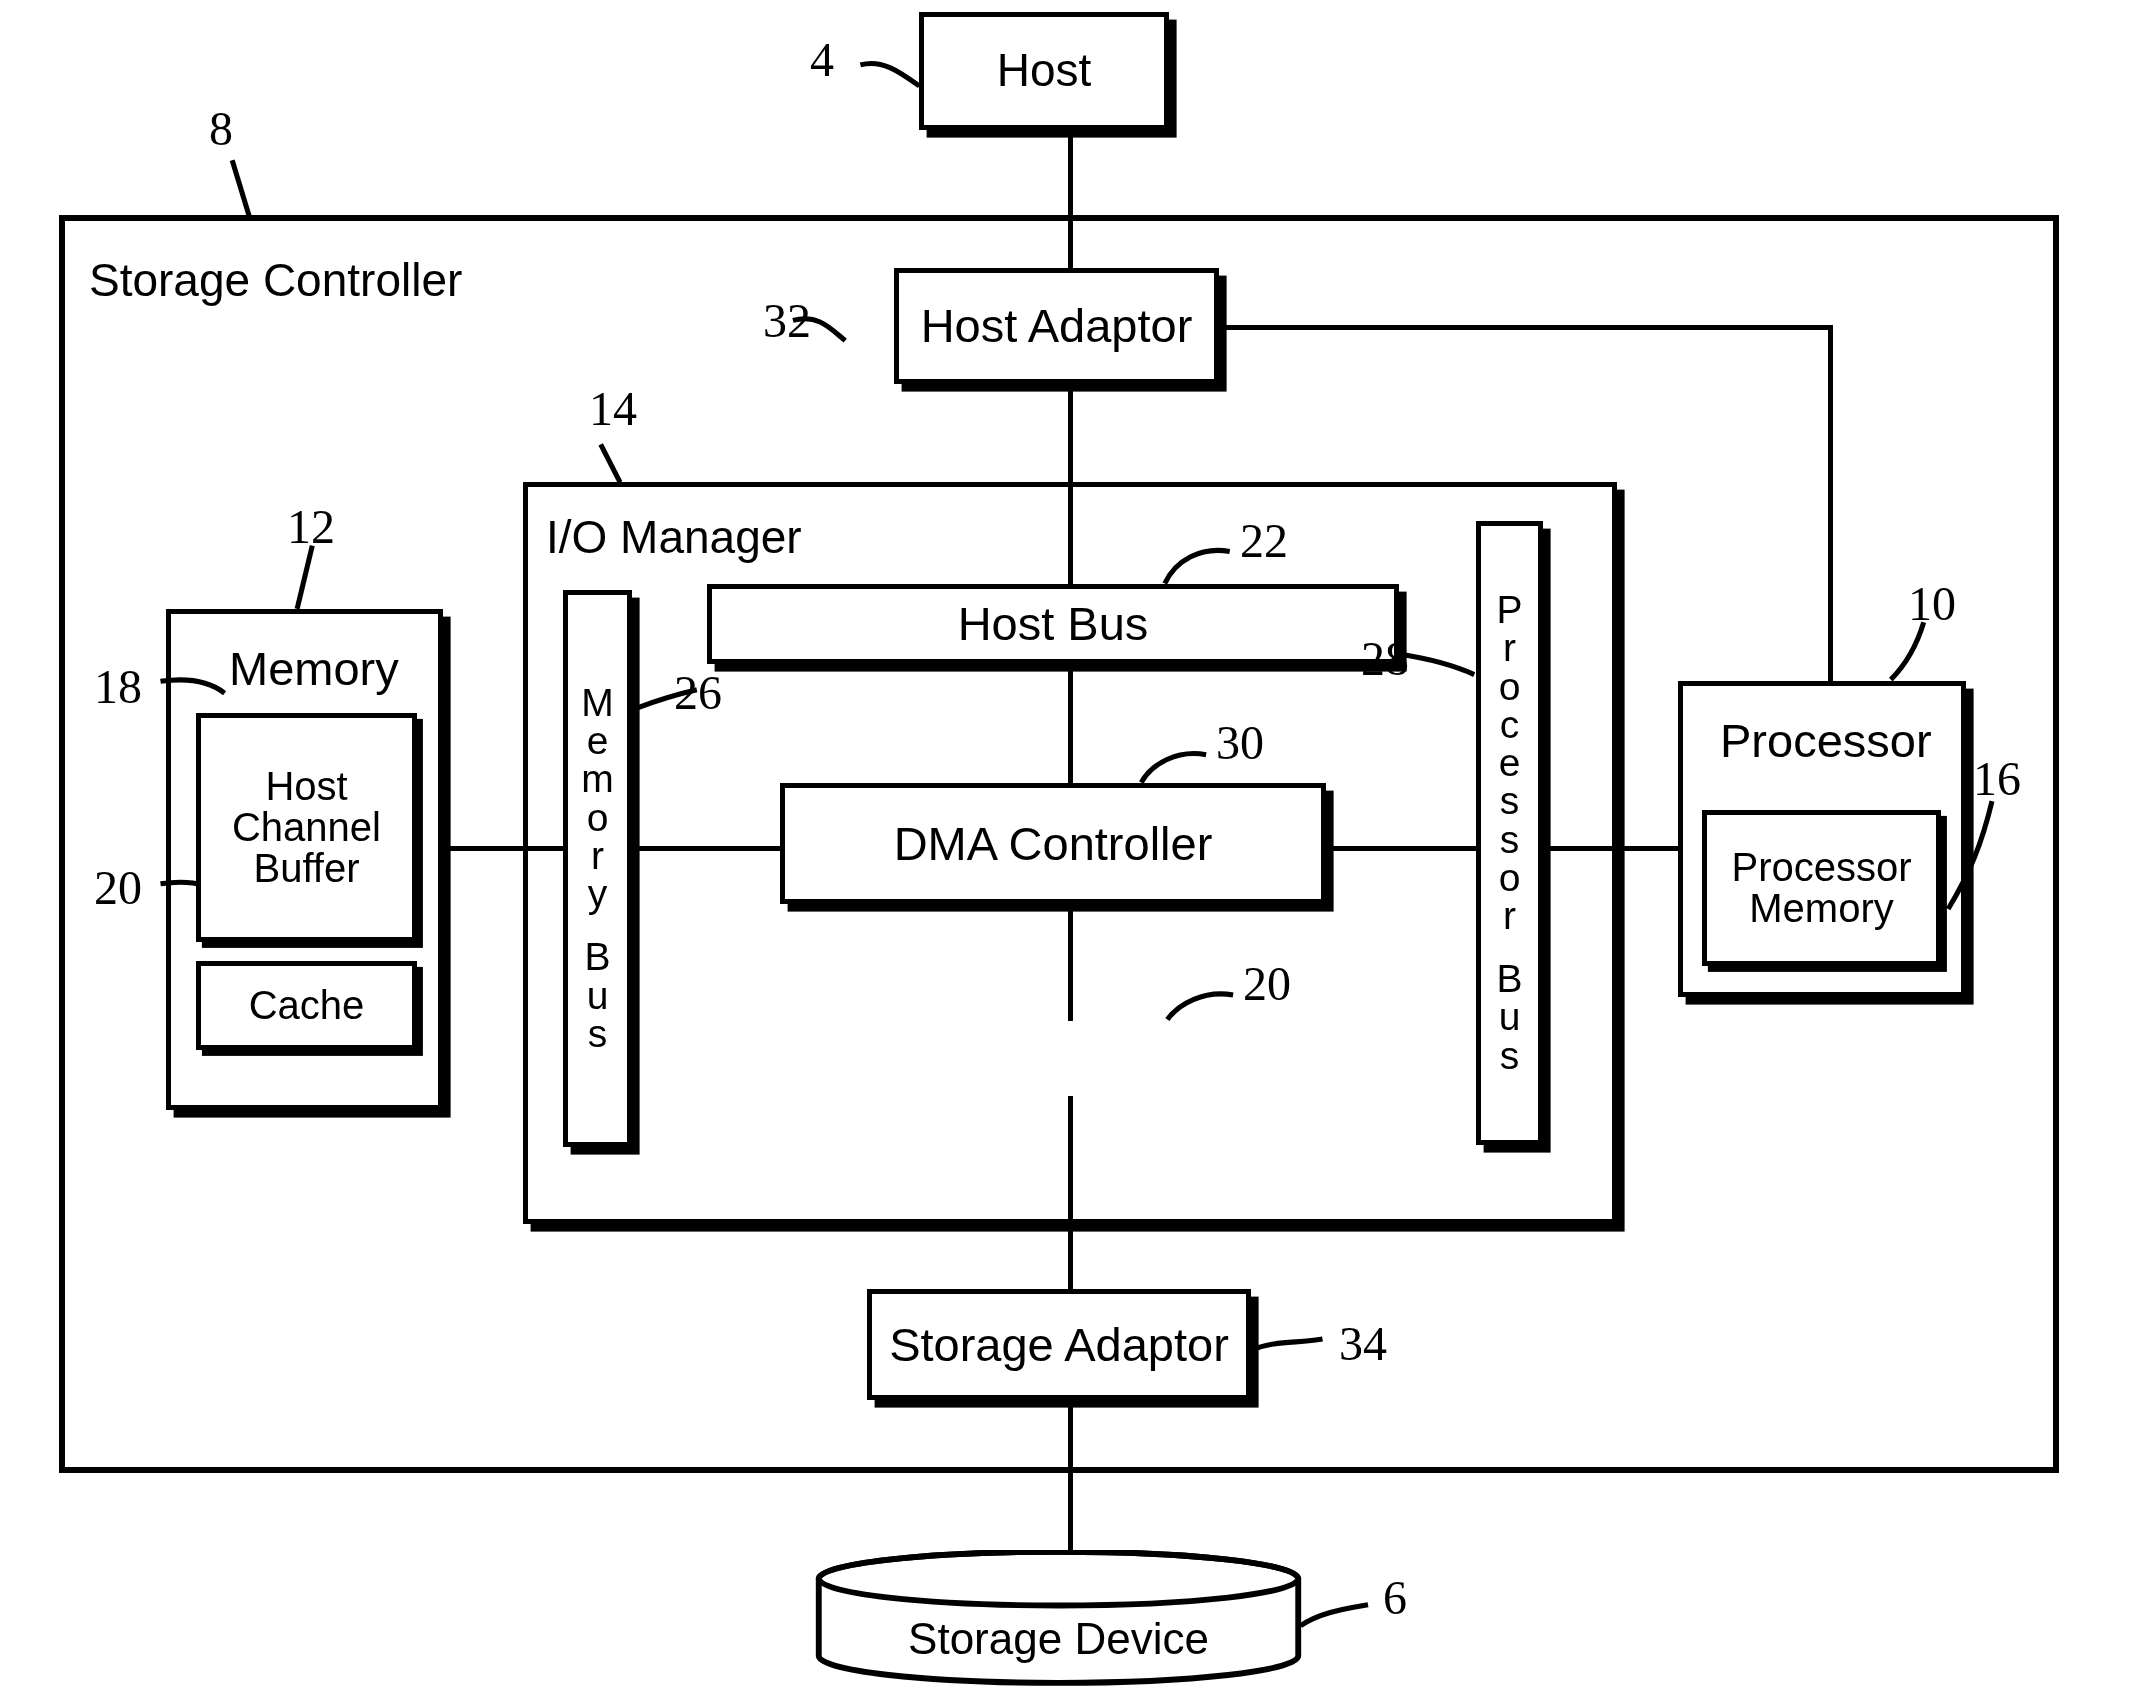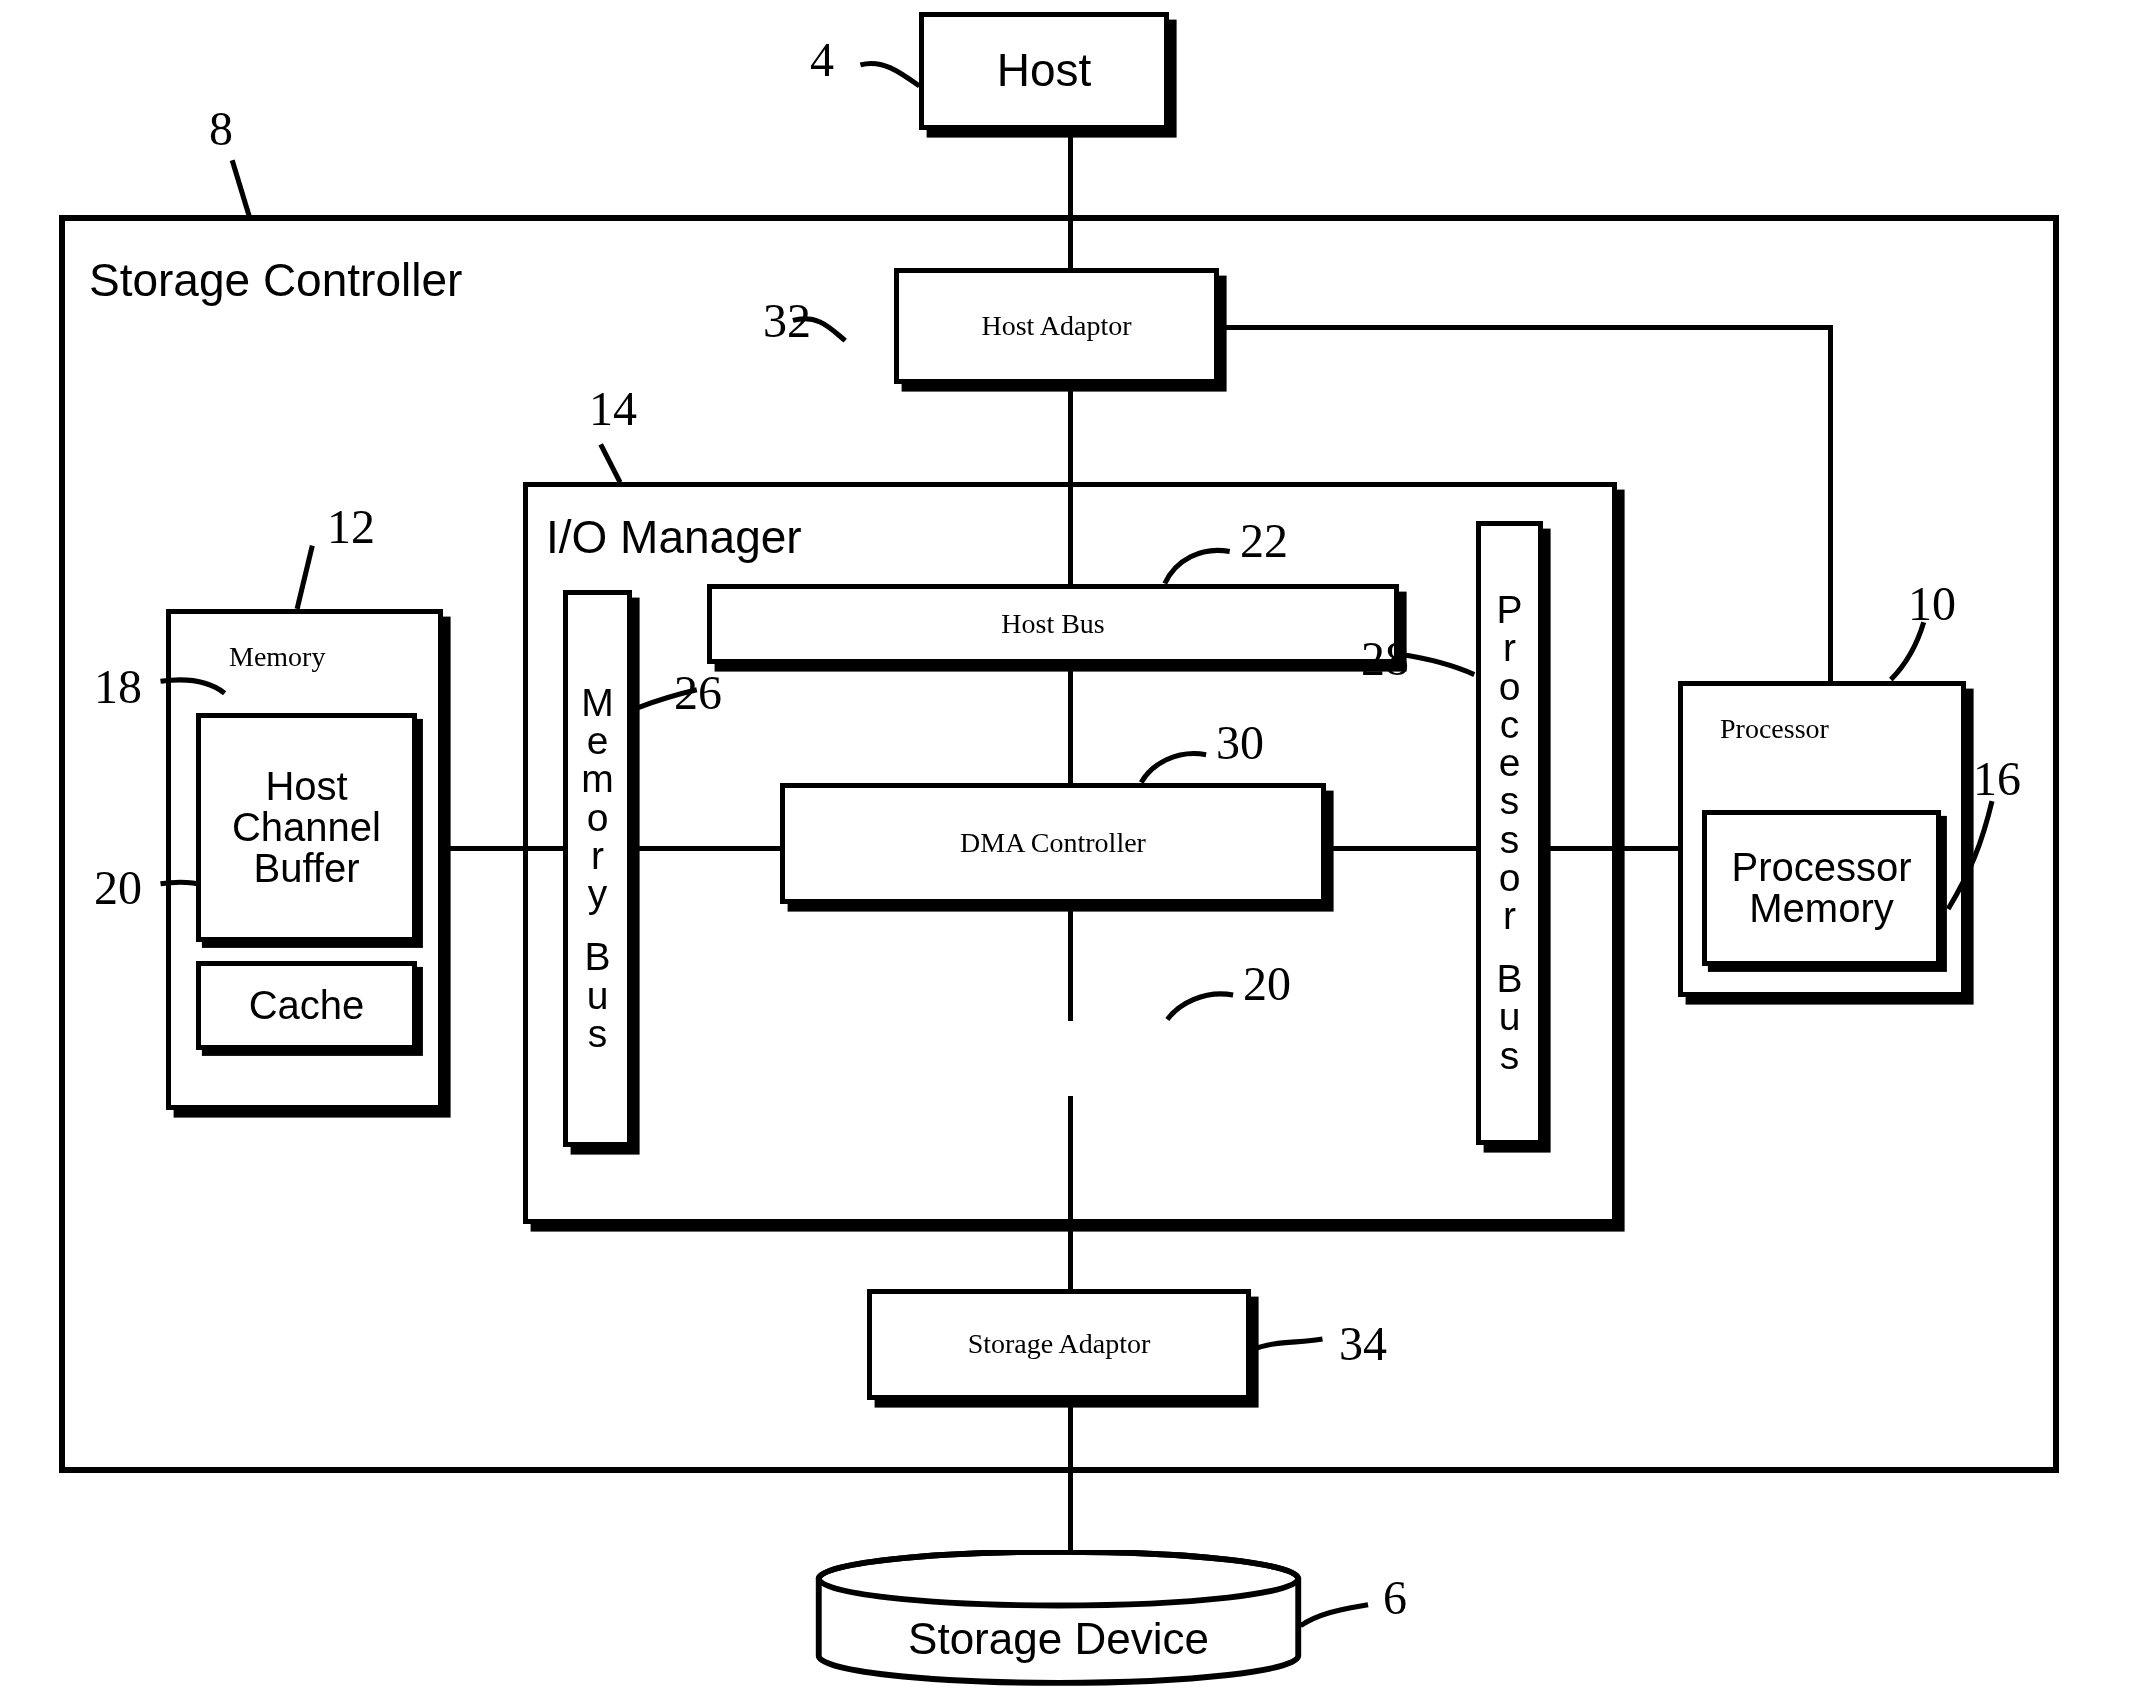--- a/index.html
+++ b/index.html
@@ -37,21 +37,21 @@
     background: transparent;
     box-shadow: 7.6px 7.6px 0 0 #000;
   }
   .outer.nosh { box-shadow: none; border-width: 6.7px; }
   .label-title {
     position: absolute;
     white-space: nowrap;
   }
   
   .t-lg { font-size: 46px; }
-  .t-md { font-size: 28px; font-family: Liberation Serif, serif; }
+  .t-md { font-size: 47px; }
   .t-sm { font-size: 40px; }
   .ref {
     position: absolute;
     font-size: 48px;
     font-family: "Liberation Serif", serif;
     white-space: nowrap;
   }
   
   .hline { position: absolute; background: #000; height: 4.2px; }
   .vline { position: absolute; background: #000; width: 4.2px; }
@@ -158,21 +158,21 @@
     <span class="t-md">Host Adaptor</span>
   </div>
   <div class="ref" style="left:763px; top:293px;">32</div>
 
   <div class="outer" style="left:523px; top:482px; width:1094px; height:742px;"></div>
   <div class="label-title t-lg" style="left:546px; top:510px;">I/O Manager</div>
   <div class="ref" style="left:589px; top:381px;">14</div>
 
   <div class="outer" style="left:166px; top:609px; width:277px; height:501px;"></div>
   <div class="label-title t-md" style="left:229px; top:641px;">Memory</div>
-  <div class="ref" style="left:287px; top:499px;margin-left:40px;">12</div>
+  <div class="ref" style="left:287px; top:499px;">12</div>
 
   <div class="box thin" style="left:196px; top:713px; width:221px; height:229px; flex-direction:column;">
     <span class="t-sm">Host</span>
     <span class="t-sm">Channel</span>
     <span class="t-sm">Buffer</span>
   </div>
   <div class="ref" style="left:94px; top:659px;">18</div>
 
   <div class="box thin" style="left:196px; top:961px; width:221px; height:89px;">
     <span class="t-sm">Cache</span>

